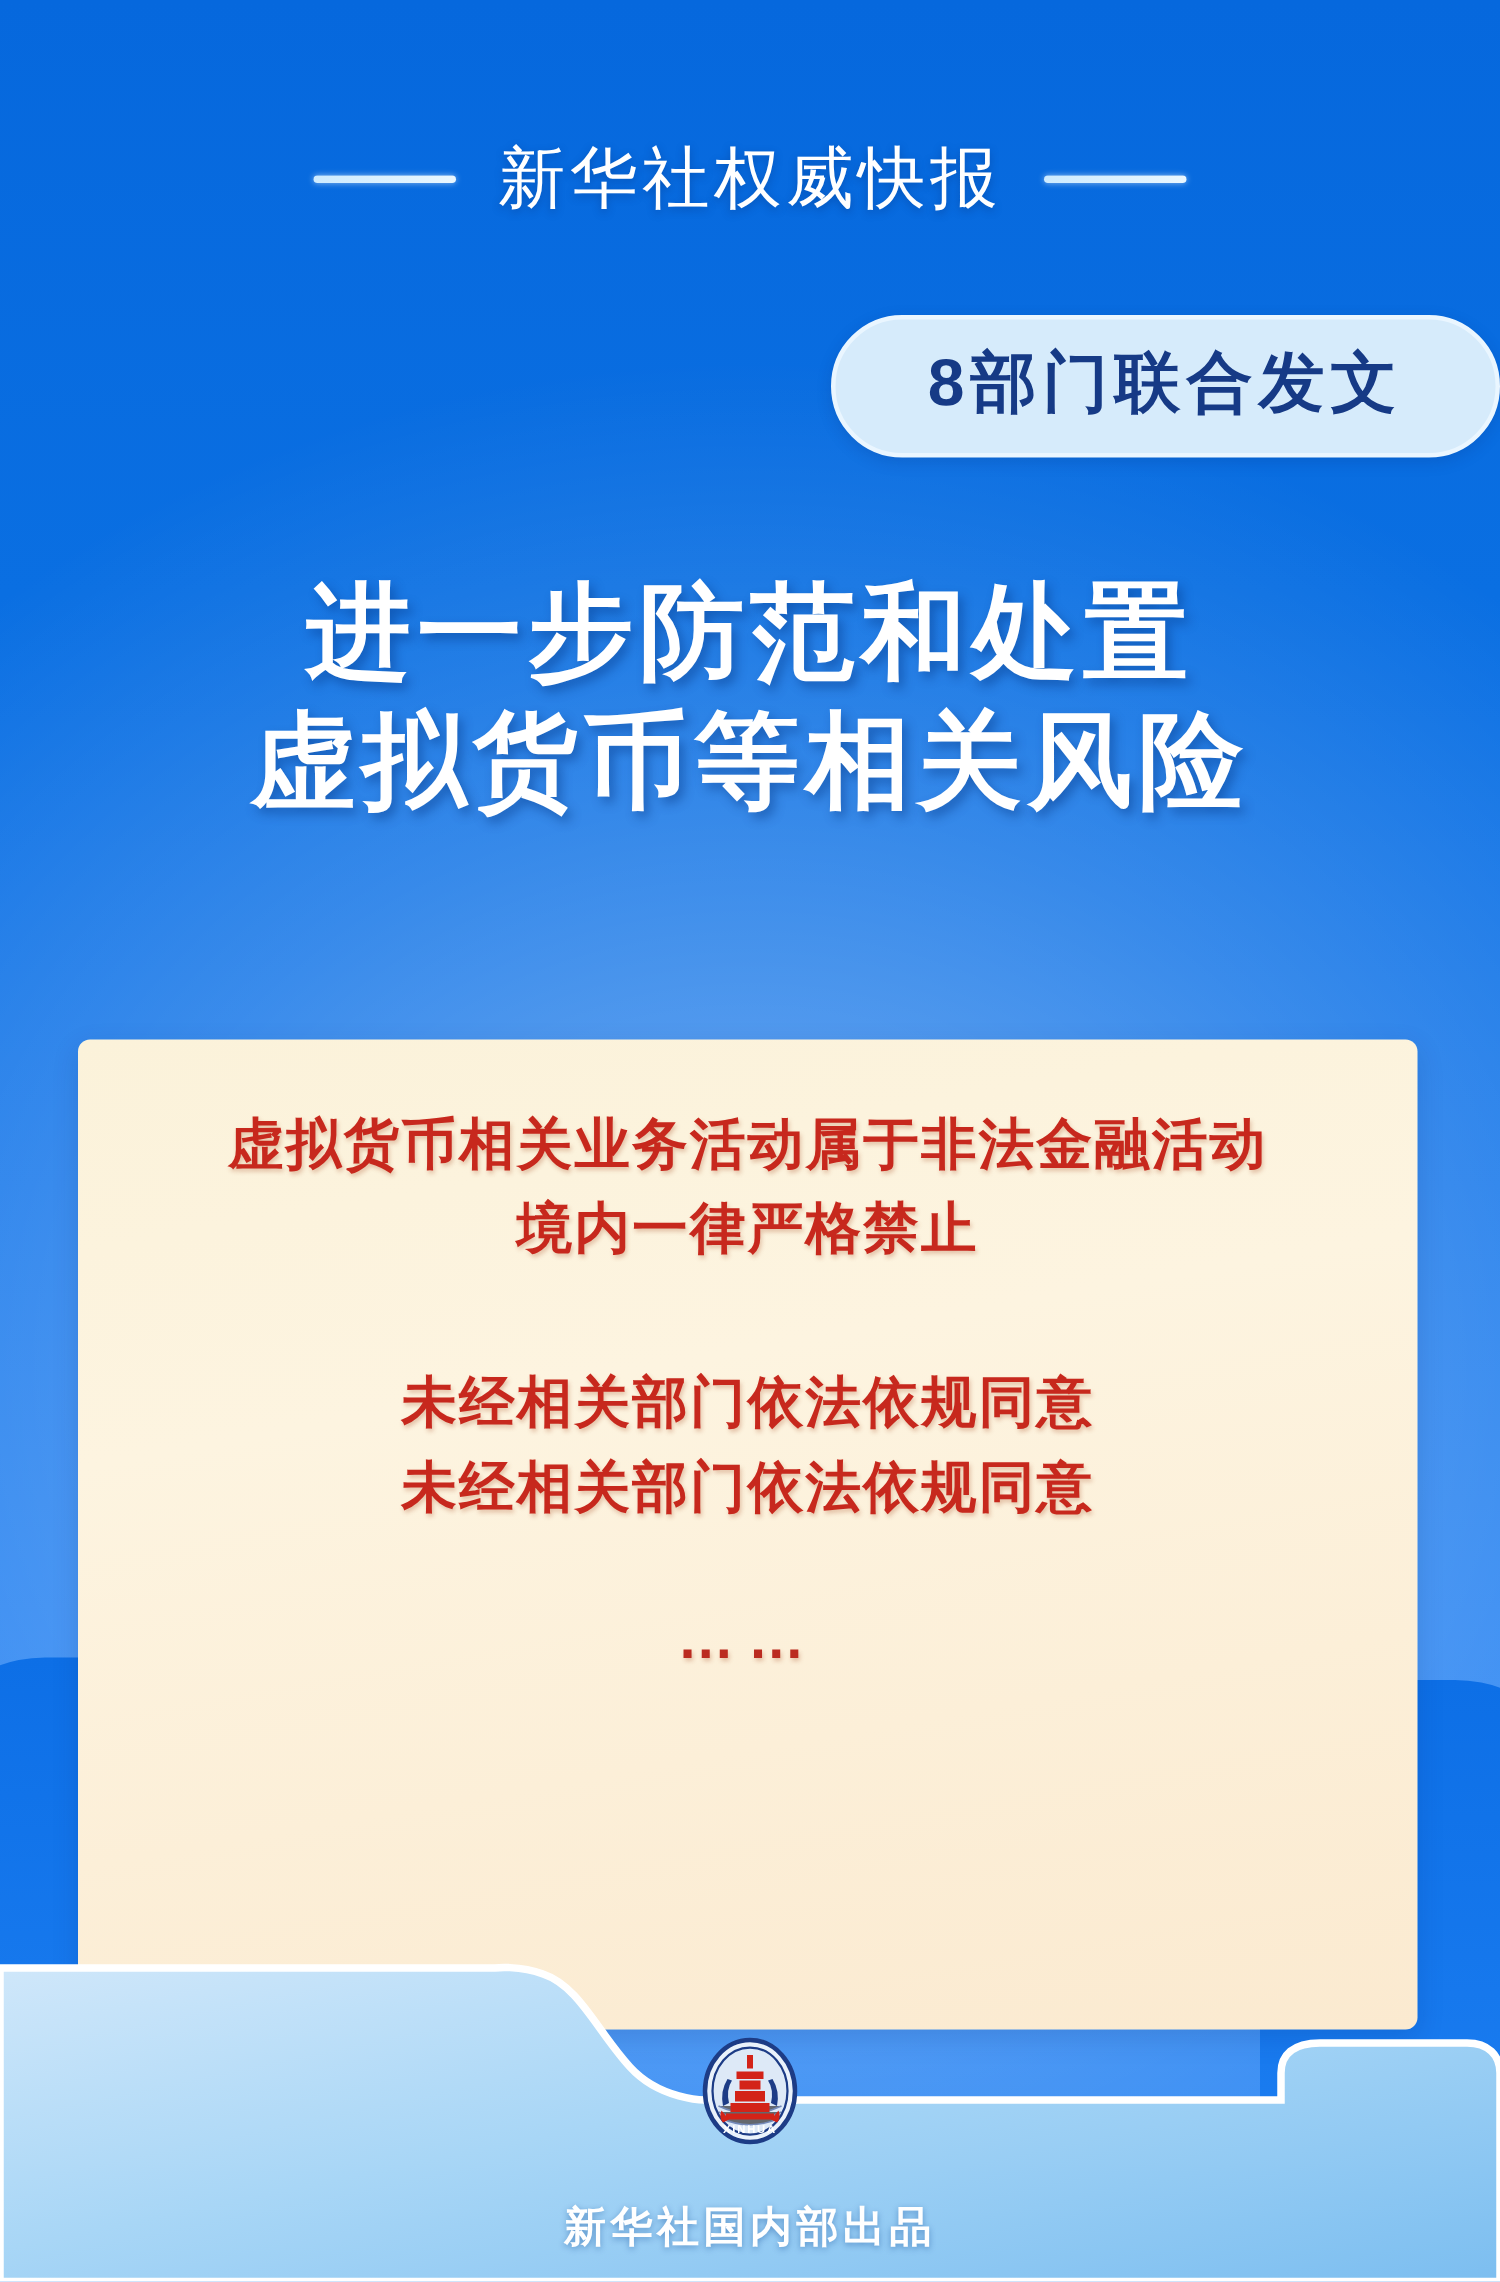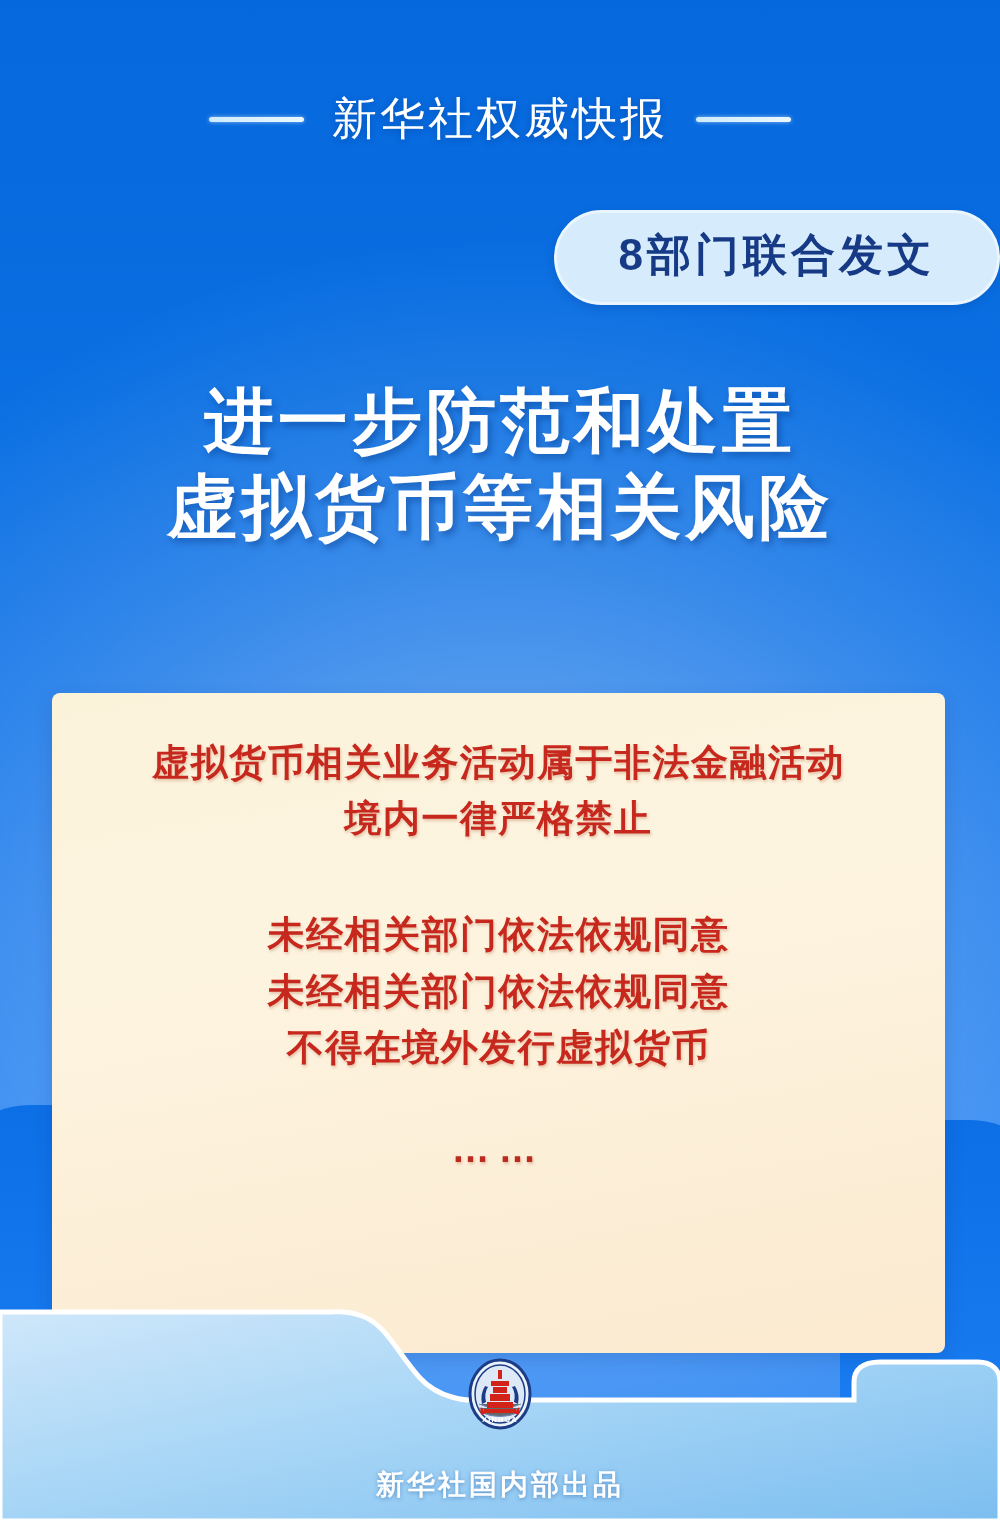--- a/index.html
+++ b/index.html
@@ -123,21 +123,20 @@
     <div class="card-inner">
 
       <div class="stanza">
         <div class="line">虚拟货币相关业务活动属于非法金融活动</div>
         <div class="line">境内一律严格禁止</div>
       </div>
 
       <div class="stanza gap">
         <div class="line">未经相关部门依法依规同意</div>
         <div class="line">未经相关部门依法依规同意</div>
-        <div class="line">不得在境外发行虚拟货币</div>
       </div>
 
 
       <div class="ellipsis">……</div>
     </div>
   </div>
 
   <div class="footer-panel">
     <svg viewBox="0 0 1000 271" preserveAspectRatio="none">
       <defs>

